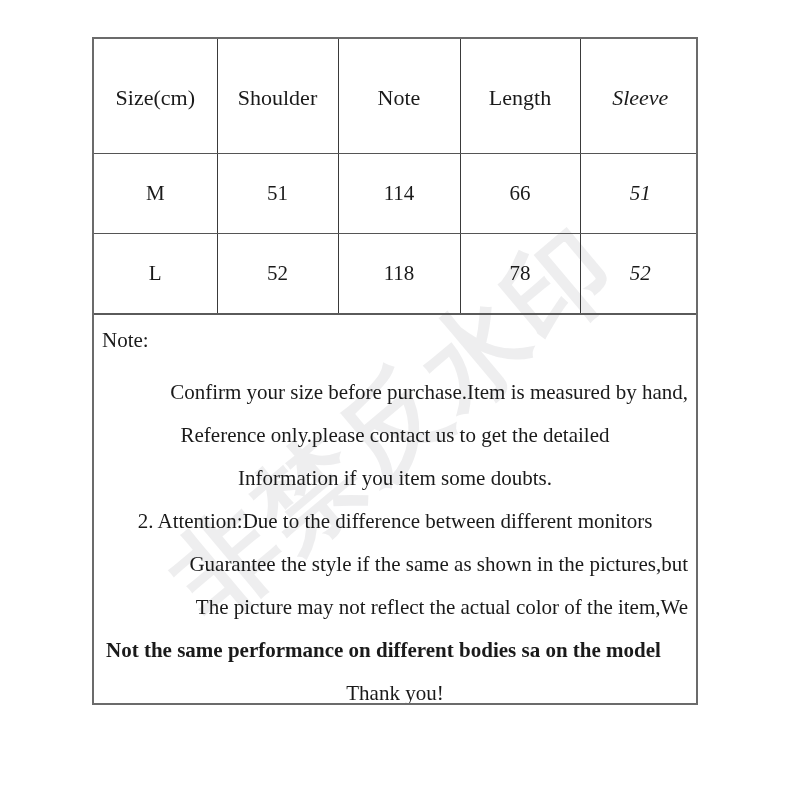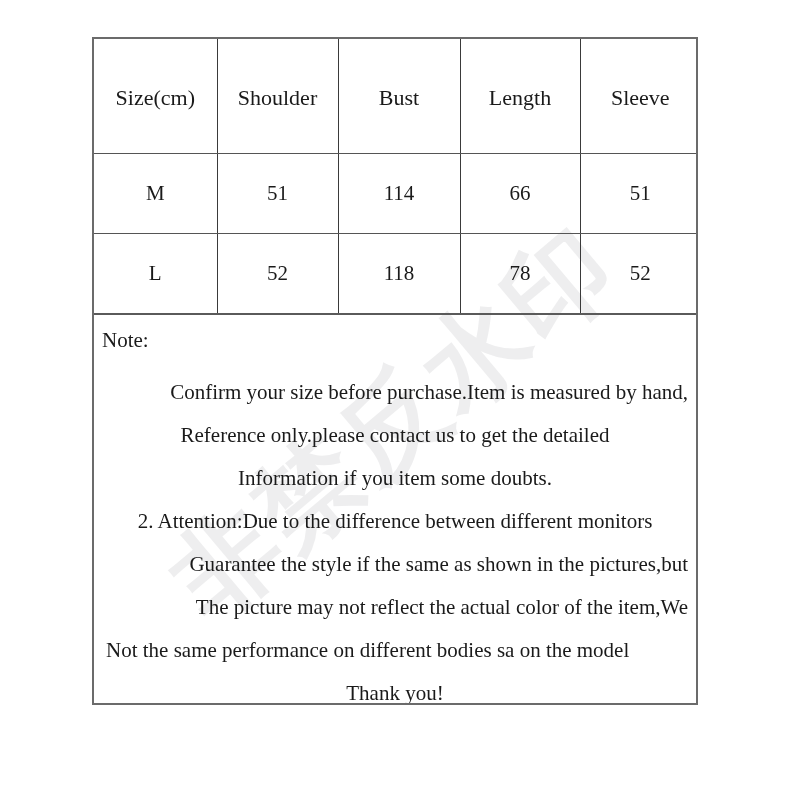--- a/index.html
+++ b/index.html
@@ -62,21 +62,21 @@
     table-layout: fixed;
   }
   .size-table td {
     border-right: 1px solid #3a3a3a;
     border-bottom: 1.5px solid #555555;
     text-align: center;
     font-size: 21px;
     background: transparent;
     padding: 16px;
   }
-  .size-table tr td:last-child { border-right: none; }
+  .size-table tr td:last-child { border-right: none; font-style: italic; }
 
   .size-table thead td {
     height: 86px;
     vertical-align: middle;
     padding-bottom: 12px;
     font-size: 22px;
   }
   .size-table tbody td {
     height: 47px;
     vertical-align: middle;
@@ -108,20 +108,21 @@
     text-align: center;
     white-space: nowrap;
   }
   .note-line.flush {
     text-align: right;
     padding-left: 6px;
   }
   .note-line.flush-right-pad {
     text-align: left;
     padding-left: 4px;
+    font-weight: bold;
   }
 </style>
 </head>
 <body>
 
 <div id="sheet">
 
   <div class="watermark">
     <div class="watermark-text">非禁反水印</div>
   </div>
@@ -131,21 +132,21 @@
       <col class="col-size">
         <col class="col-should">
         <col class="col-bust">
       <col class="col-length">
         <col class="col-sleeve">
     </colgroup>
     <thead>
       <tr>
         <td>Size(cm)</td>
         <td>Shoulder</td>
-        <td>Bust</td>
+        <td>Note</td>
         <td>Length</td>
         <td>Sleeve</td>
       </tr>
     </thead>
     <tbody>
       <tr>
         <td>M</td>
         <td>51</td>
         <td>114</td>
         <td>66</td>

